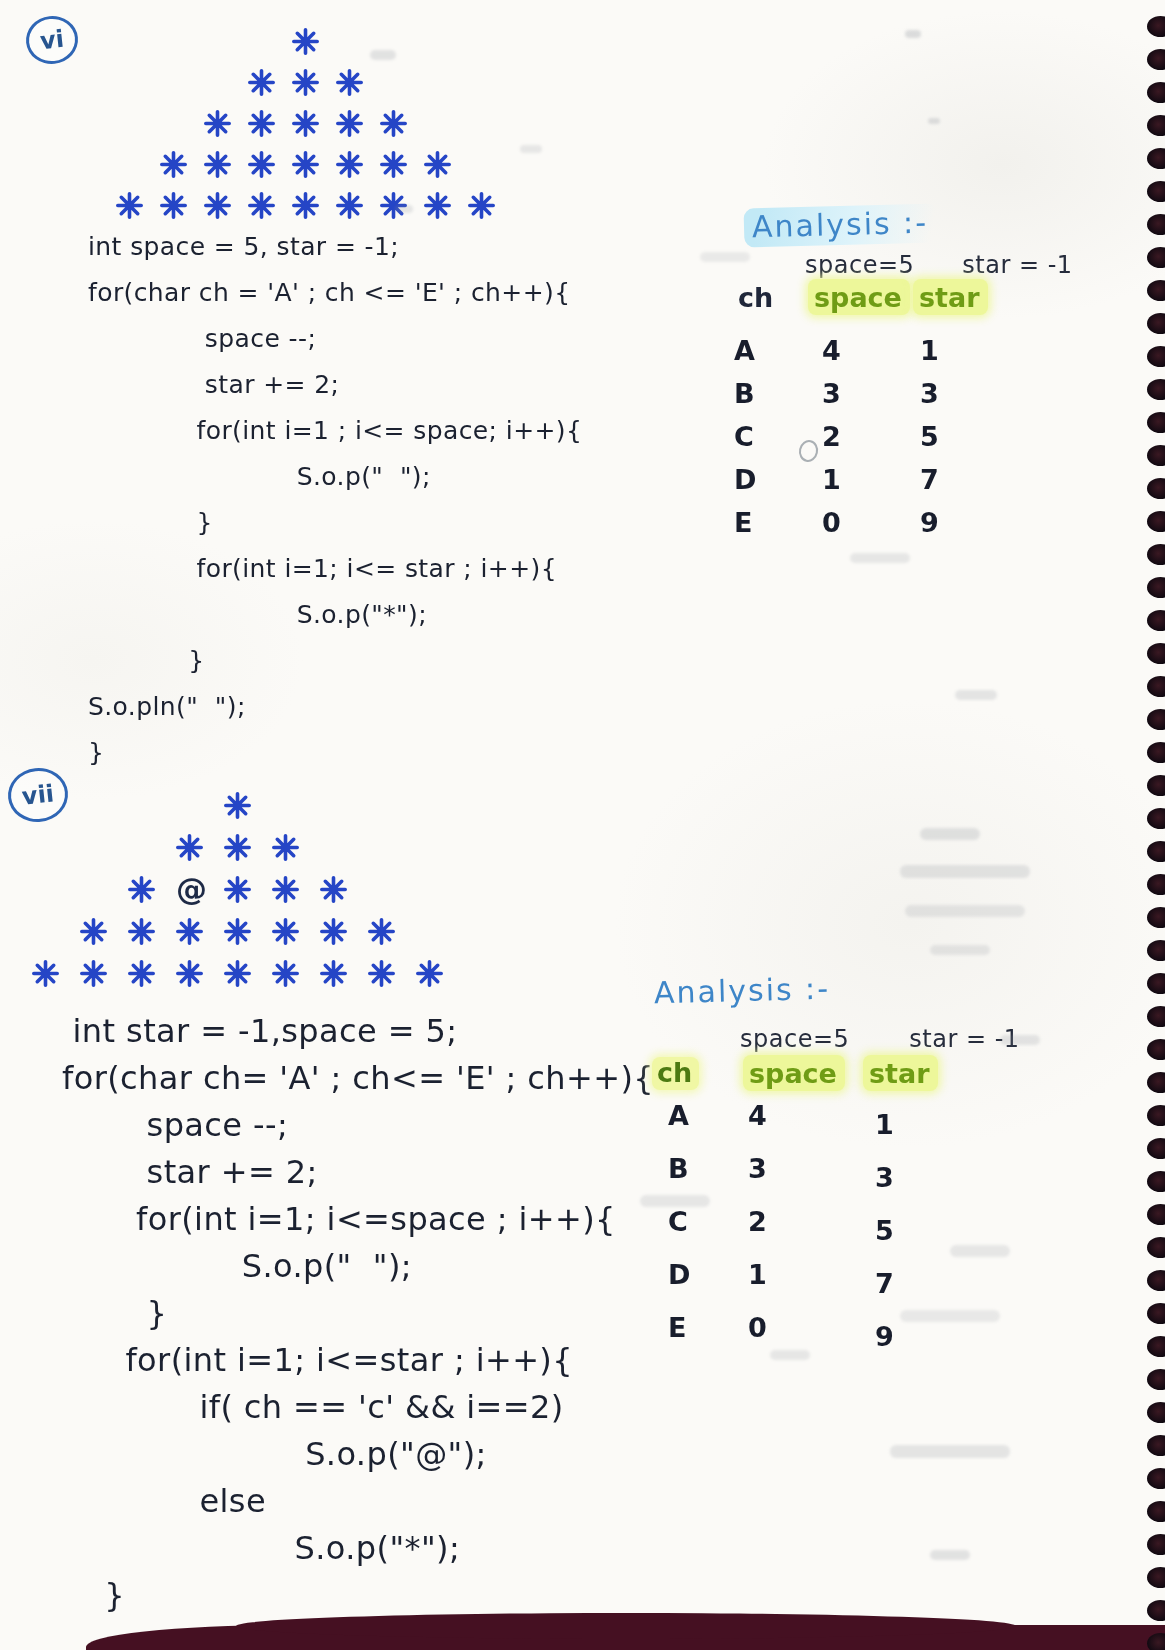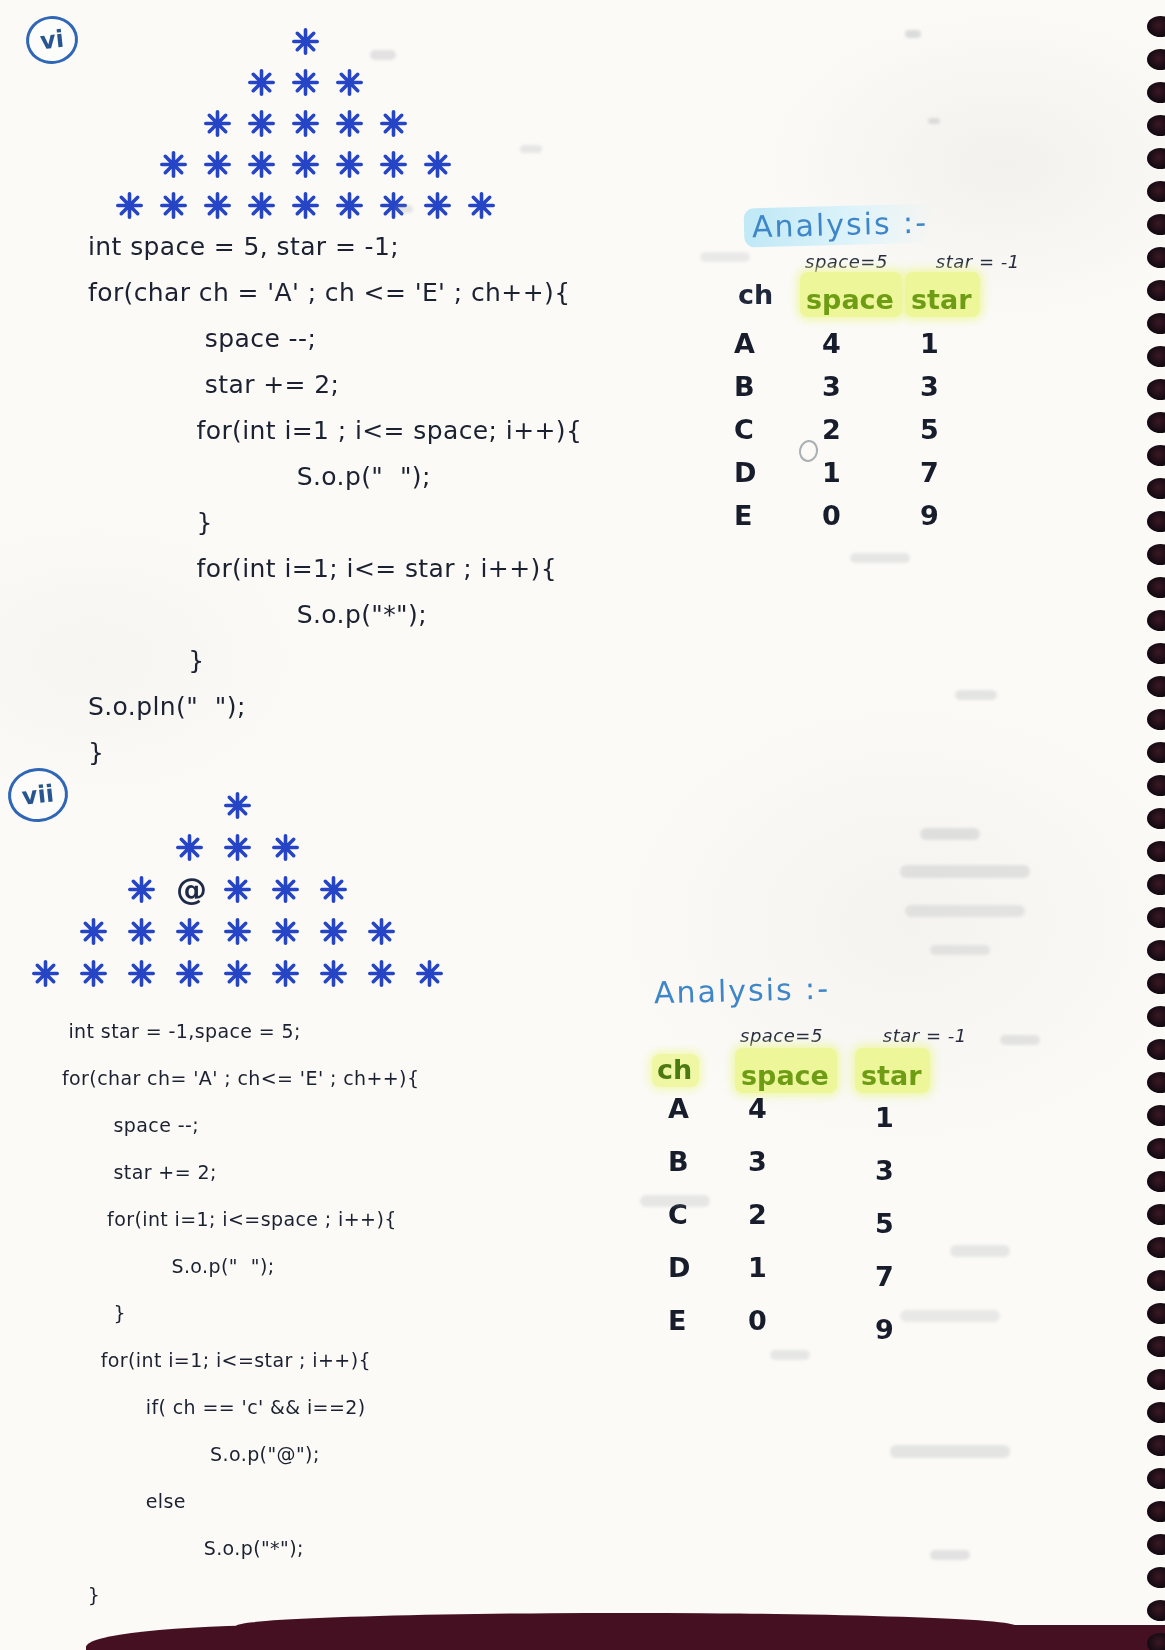--- a/index.html
+++ b/index.html
@@ -26,30 +26,30 @@
   .pattern-vi .prow{gap:17px;}
   .pattern-vii .prow{gap:21px;}
   .star{width:27px;height:27px;display:block;}
   .atchar{width:27px;height:27px;font-size:31px;line-height:27px;text-align:center;
     color:#1e2a46;font-weight:bold;}
 
   
   .code{position:absolute;margin:0;white-space:pre;color:#1b2130;letter-spacing:.4px;
     font-family:"DejaVu Sans",sans-serif;font-weight:500;}
   #code-vi{left:88px;top:224px;font-size:25px;line-height:46px;}
-  #code-vii{left:62px;top:1008px;font-size:19px;line-height:47px;}
+  #code-vii{left:62px;top:1008px;font-size:32px;line-height:47px;}
 
   
   .analysis{position:absolute;color:#20273a;}
   .a-title{display:inline-block;font-size:30px;color:#3e86c8;letter-spacing:2px;
     transform:rotate(-1.5deg);padding:1px 10px 3px 8px;border-radius:10px;}
   .analysis-vi .a-title{margin-left:56px;
     background:linear-gradient(100deg,#c2e9f6 8%,#ddf3fa 55%,rgba(221,243,250,0) 96%);}
   .analysis-vii .a-title{margin-left:24px;}
-  .a-notes{display:flex;font-size:18px;color:#262c3c;letter-spacing:.5px;font-style:italic;}
+  .a-notes{display:flex;font-size:24px;color:#262c3c;letter-spacing:.5px;}
   .analysis-vi .a-notes{margin:6px 0 0 117px;gap:48px;}
   .analysis-vii .a-notes{margin:14px 0 0 118px;gap:60px;}
   .a-head,.arow{display:grid;align-items:center;font-weight:bold;}
   .analysis-vi .a-head,.analysis-vi .arow{grid-template-columns:88px 110px 120px;}
   .analysis-vii .a-head,.analysis-vii .arow{grid-template-columns:88px 120px 130px;}
   .a-head{height:34px;font-size:27px;}
   .analysis-vi .a-head{margin-top:0;}
   .analysis-vii .a-head{margin-top:2px;}
   .a-body{display:block;}
   .analysis-vi .a-body{margin-top:16px;}
@@ -63,21 +63,21 @@
   .analysis-vi .a-head .col-ch{padding-left:50px;}
   .analysis-vi .a-head .col-space{padding-left:24px;}
   .analysis-vi .a-head .col-star{padding-left:19px;}
   .analysis-vii .arow .col-ch{padding-left:46px;}
   .analysis-vii .arow .col-space{padding-left:38px;}
   .analysis-vii .arow .col-star{padding-left:45px;transform:translateY(9px);}
   .analysis-vii .a-head .col-ch{padding-left:30px;}
   .analysis-vii .a-head .col-space{padding-left:25px;}
   .analysis-vii .a-head .col-star{padding-left:25px;}
   .hgreen{display:inline-block;color:#6f9c15;background:#edf79a;border-radius:8px;
-    padding:12px 8px 2px 6px;box-shadow:0 0 9px 3px rgba(237,247,154,.85);}
+    padding:3px 8px 2px 6px;box-shadow:0 0 9px 3px rgba(237,247,154,.85);margin-left:8px;}
   .hch-green{display:inline-block;color:#4c7a12;background:#f0f7a4;border-radius:8px;
     padding:0 7px 2px 5px;box-shadow:0 0 8px 3px rgba(240,247,164,.8);}
 
   
   .hole{position:absolute;left:1147px;width:27px;height:21px;border-radius:50%;
     background:radial-gradient(circle at 42% 45%, #3a1822 0%, #0e0810 62%);}
 
   
   .band{position:absolute;left:86px;right:0;bottom:0;height:25px;background:#451022;
     border-top-left-radius:200px 22px;}

